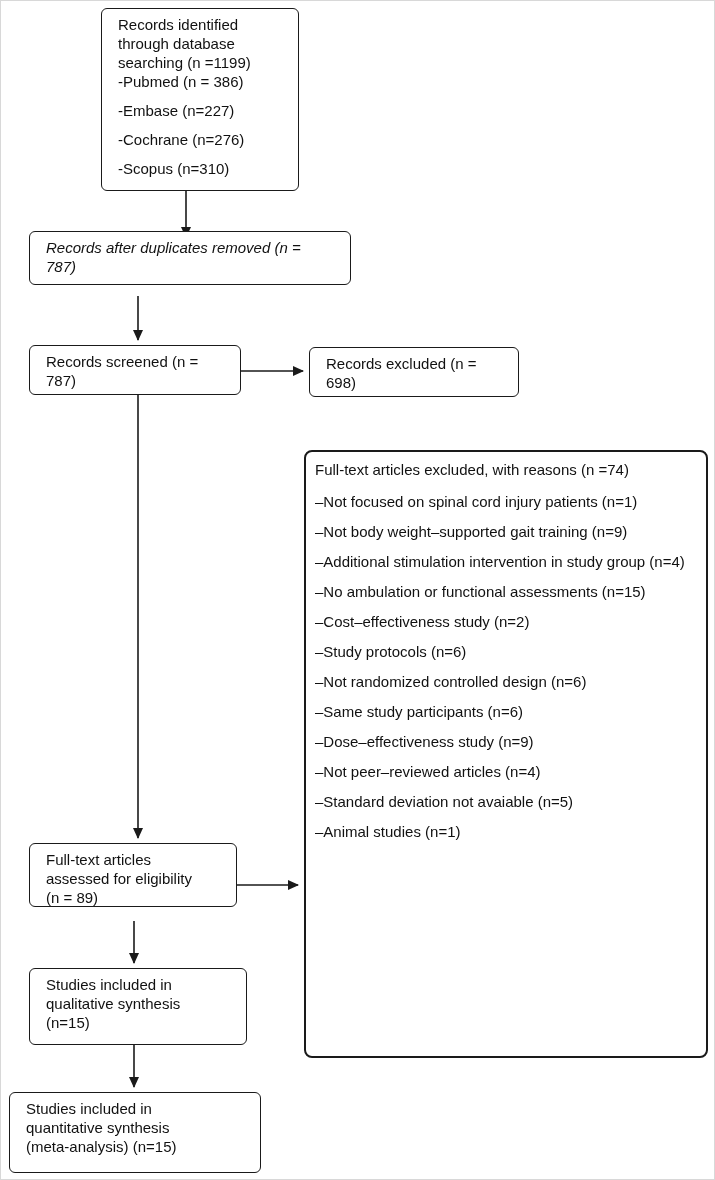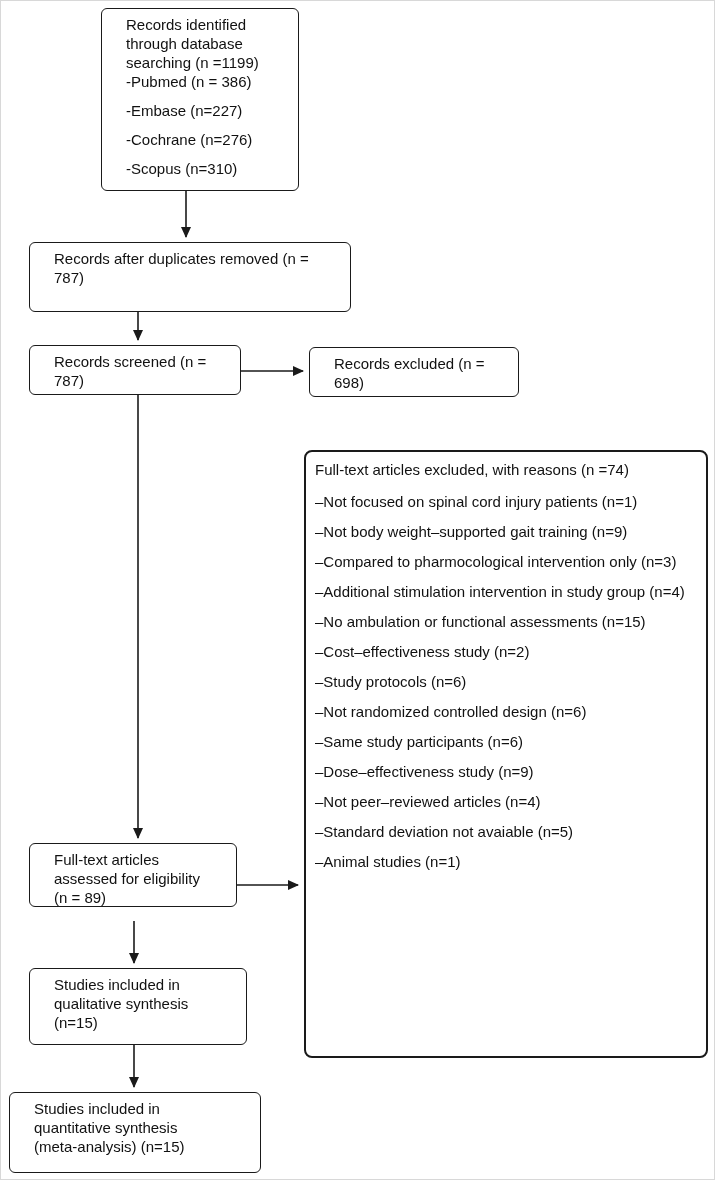--- a/index.html
+++ b/index.html
@@ -24,28 +24,28 @@
     pointer-events: none;
   }
   .arrows line { stroke: #1a1a1a; stroke-width: 1.6; }
   .box {
     position: absolute;
     border: 1.5px solid #1a1a1a;
     border-radius: 6px;
     background: #ffffff;
     font-size: 15px;
     line-height: 19px;
-    padding: 6px 24px;
+    padding: 6px 16px;
     color: #111111;
   }
   .pre { white-space: pre-line; }
   .db { white-space: pre-line; }
   .db.spaced { margin-top: 10px; }
   #box-identified   { left: 100px; top: 7px;    width: 198px; height: 183px; }
-  #box-duplicates   { left: 28px;  top: 241px;  width: 322px; height: 70px;  }
+  #box-duplicates   { left: 28px;  top: 230px;  width: 322px; height: 54px; font-style: italic;  }
   #box-screened     { left: 28px;  top: 344px;  width: 212px; height: 50px;  }
   #box-excluded     { left: 308px; top: 346px;  width: 210px; height: 50px;  }
   #box-fulltext     { left: 28px;  top: 842px;  width: 208px; height: 64px;  }
   #box-reasons      { left: 303px; top: 449px;  width: 404px; height: 608px;
                       border-width: 2px; border-radius: 8px; padding: 8px 9px; }
   #box-qualitative  { left: 28px;  top: 967px;  width: 218px; height: 77px;  }
   #box-quantitative { left: 8px;   top: 1091px; width: 252px; height: 81px;  }
   .reasons-heading { margin-bottom: 13px; }
   .reason { margin-bottom: 11px; white-space: pre-line; }
   .reason:last-child { margin-bottom: 0; }
@@ -92,21 +92,20 @@
 
   <div class="box" id="box-excluded">
     <div class="pre">Records excluded (n =
 698)</div>
   </div>
 
   <div class="box" id="box-reasons">
     <div class="reasons-heading">Full-text articles excluded, with reasons (n =74)</div>
     <div class="reason">–Not focused on spinal cord injury patients (n=1)</div>
     <div class="reason">–Not body weight–supported gait training (n=9)</div>
-    <div class="reason">–Compared to pharmocological intervention only (n=3)</div>
     <div class="reason">–Additional stimulation intervention in study group (n=4)</div>
     <div class="reason">–No ambulation or functional assessments (n=15)</div>
     <div class="reason">–Cost–effectiveness study (n=2)</div>
     <div class="reason">–Study protocols (n=6)</div>
     <div class="reason">–Not randomized controlled design (n=6)</div>
     <div class="reason">–Same study participants (n=6)</div>
     <div class="reason">–Dose–effectiveness study (n=9)</div>
     <div class="reason">–Not peer–reviewed articles (n=4)</div>
     <div class="reason">–Standard deviation not avaiable (n=5)</div>
     <div class="reason">–Animal studies (n=1)</div>

